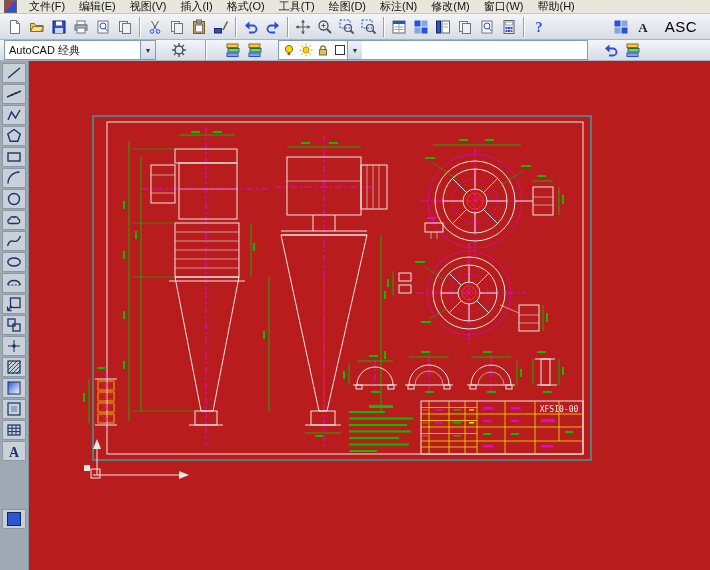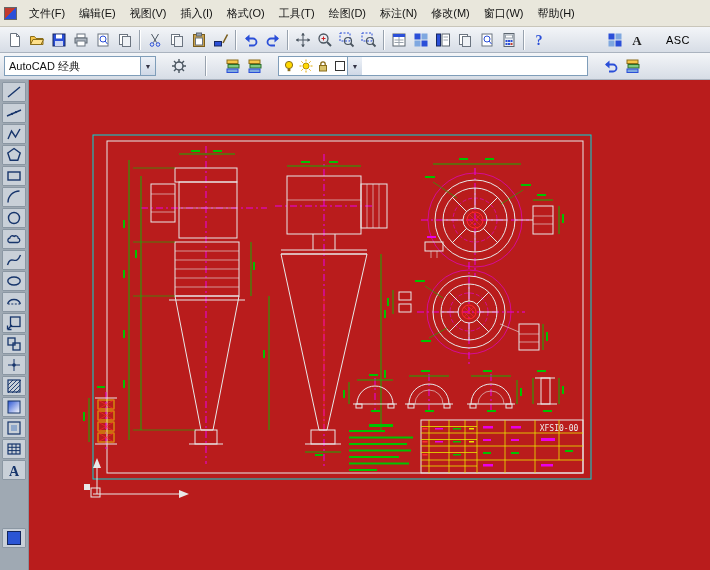--- a/index.html
+++ b/index.html
@@ -1,32 +1,32 @@
 <!DOCTYPE html>
 <html><head>
 <meta charset="utf-8">
 <style>
 *{box-sizing:border-box;margin:0;padding:0}
 html,body{width:710px;height:570px;overflow:hidden}
 body{font-family:"Liberation Sans",sans-serif;background:#000}
 #app{width:710px;height:570px;display:flex;flex-direction:column}
 
-.menubar{height:27px;background:#e9e7dc;display:flex;align-items:center;padding:0 2px;border-bottom:1px solid #c9c6ba;font-size:11px;color:#111;flex:none}
+.menubar{height:14px;background:#e9e7dc;display:flex;align-items:center;padding:0 2px;border-bottom:1px solid #c9c6ba;font-size:11px;color:#111;flex:none}
 .appicon{width:13px;height:13px;margin:0 5px 0 2px;background:linear-gradient(135deg,#c23a2e 50%,#2b4fd8 50%);border:1px solid #666;flex:none}
 .menu-item{padding:2px 7px;white-space:nowrap;cursor:default}
 
 .toolbar{display:flex;align-items:center;background:linear-gradient(#f3f5f8,#d7dde6);border-bottom:1px solid #aab3bf;flex:none}
 #tb1{height:26px;padding:0 4px}
-#tb2{height:27px;padding:0 4px;gap:12px}
+#tb2{height:21px;padding:0 4px;gap:12px}
 .tbtn{width:22px;height:22px;display:inline-flex;align-items:center;justify-content:center;border:1px solid transparent;border-radius:2px;flex:none}
 .gi{width:16px;height:16px;display:block}
 .sep{width:2px;height:20px;border-left:1px solid #98a2ae;border-right:1px solid #fff;margin:0 3px;flex:none}
 .tb1-left{display:flex;align-items:center}
 .tb1-right{margin-left:auto;display:flex;align-items:center;gap:2px}
-.asc-label{font-size:11px;color:#000;margin:0 16px;letter-spacing:.5px}
+.asc-label{font-size:15px;color:#000;margin:0 9px;letter-spacing:.5px}
 
 .combo{display:flex;align-items:center;background:#fff;border:1px solid #7f9db9;height:20px;font-size:11px;color:#111;flex:none}
 .combo-text{padding:0 4px;white-space:nowrap;overflow:hidden;flex:1}
 .combo-btn{width:15px;height:100%;background:linear-gradient(#eef2f8,#cfd8e6);border-left:1px solid #7f9db9;display:flex;align-items:center;justify-content:center;font-size:7px;color:#334;flex:none}
 .ws{width:152px}
 .layercombo{width:310px}
 .lstat{width:14px;height:14px;margin-left:3px;flex:none}
 .layername{padding:0 5px;flex:1}
 .tbgroup{display:flex;align-items:center}
 

